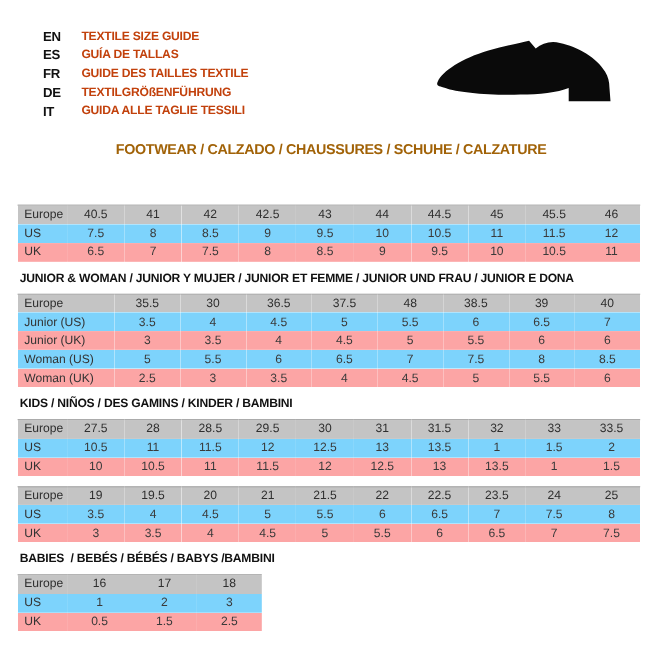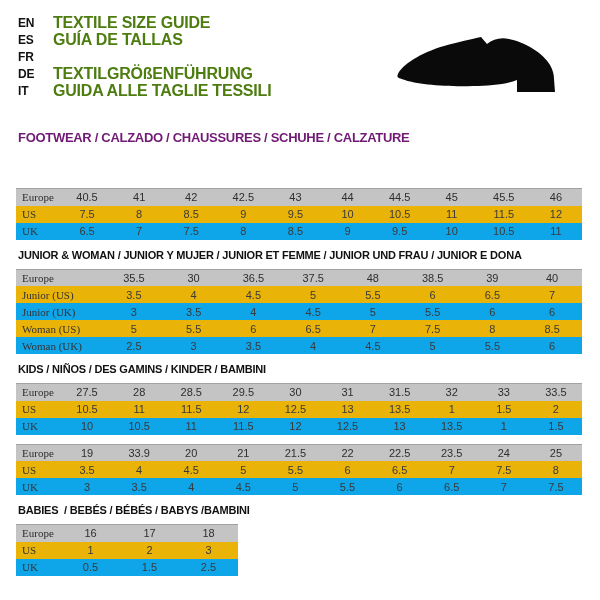--- a/index.html
+++ b/index.html
@@ -1,65 +1,66 @@
 <!DOCTYPE html>
 <html><head>
 <meta charset="utf-8">
 <style>
   * { margin:0; padding:0; box-sizing:border-box; }
   html,body { background:#ffffff; }
   body { width:600px; height:600px; font-family:"Liberation Sans", sans-serif; position:relative; overflow:hidden; }
   .page { position:relative; width:600px; height:600px; padding:0 16px; }
 
   
-  .lang-block { padding-top:14px; margin-left:2px; }
+  .lang-block { padding-top:24px; margin-left:23px; }
   .lang-row { display:flex; height:17px; align-items:center; }
   .lang-code { width:35px; font-size:12px; font-weight:bold; color:#111; letter-spacing:-0.2px; }
-  .lang-label { font-size:16px; font-weight:bold; color:#4d7c0f; letter-spacing:-0.2px; white-space:pre; }
+  .lang-label { font-size:11px; font-weight:bold; color:#c2410c; letter-spacing:-0.2px; white-space:pre; }
 
   
   .shoe-wrap { position:absolute; left:396px; top:34px; width:176px; height:60px; }
   .shoe-wrap svg { display:block; width:176px; height:60px; }
 
   
-  .category { margin-top:31px; margin-left:2px; font-size:13px; font-weight:bold; color:#701a75; letter-spacing:-0.3px; white-space:pre; }
+  .category { margin-top:19px; margin-left:2px; font-size:13px; font-weight:bold; color:#a16207; letter-spacing:-0.3px; white-space:pre;text-align:center; }
 
   
   .size-section { margin-top:9px; }
   .size-section.first { margin-top:43px; }
   .section-title { font-size:11px; line-height:13px; font-weight:bold; color:#111; letter-spacing:-0.2px; margin-left:2px; margin-bottom:7px; white-space:pre; }
 
   
   .size-table { border-collapse:collapse; table-layout:fixed; width:566px; }
   .size-table.narrow { width:222px; }
   .size-table col.label-col { width:45px; }
   .size-table.wide-label col.label-col { width:88px; }
   .size-table td { height:17px; font-size:11px; color:#3a3a3a; text-align:center; padding:0; white-space:nowrap; overflow:hidden; }
-  .size-table td.row-label { text-align:left; padding-left:6px; color:#333;font-family:Liberation Serif, serif; }
+  .size-table td.row-label { text-align:left; padding-left:6px; color:#333; }
   .size-table tr.header-row { background:#c4c4c4; border-top:1px solid #a2a2a2; }
   .size-table tr.header-row td { color:#2e2e2e; }
-  .size-table tr.plain-row { background:#eab308; }
-  .size-table tr.shade-row { background:#0ea5e9; }
+  .size-table tr.plain-row { background:#7dd3fc; }
+  .size-table tr.shade-row { background:#fca5a5; }
 </style>
 </head>
 <body>
 
 <div class="page">
 
   <div class="lang-block">
     <div class="lang-row">
       <span class="lang-code">EN</span>
       <span class="lang-label">TEXTILE SIZE GUIDE</span>
     </div>
     <div class="lang-row">
       <span class="lang-code">ES</span>
       <span class="lang-label">GUÍA DE TALLAS</span>
     </div>
     <div class="lang-row">
       <span class="lang-code">FR</span>
+      <span class="lang-label">GUIDE DES TAILLES TEXTILE</span>
     </div>
     <div class="lang-row">
       <span class="lang-code">DE</span>
       <span class="lang-label">TEXTILGRÖßENFÜHRUNG</span>
     </div>
     <div class="lang-row">
       <span class="lang-code">IT</span>
       <span class="lang-label">GUIDA ALLE TAGLIE TESSILI</span>
     </div>
   </div>
@@ -277,21 +278,21 @@
           <col>
           <col>
           <col>
           <col>
           <col>
         </colgroup>
         <tbody>
           <tr class="header-row">
             <td class="row-label">Europe</td>
             <td>19</td>
-            <td>33.9</td>
+            <td>19.5</td>
             <td>20</td>
             <td>21</td>
             <td>21.5</td>
             <td>22</td>
             <td>22.5</td>
             <td>23.5</td>
             <td>24</td>
             <td>25</td>
           </tr>
           <tr class="plain-row">

